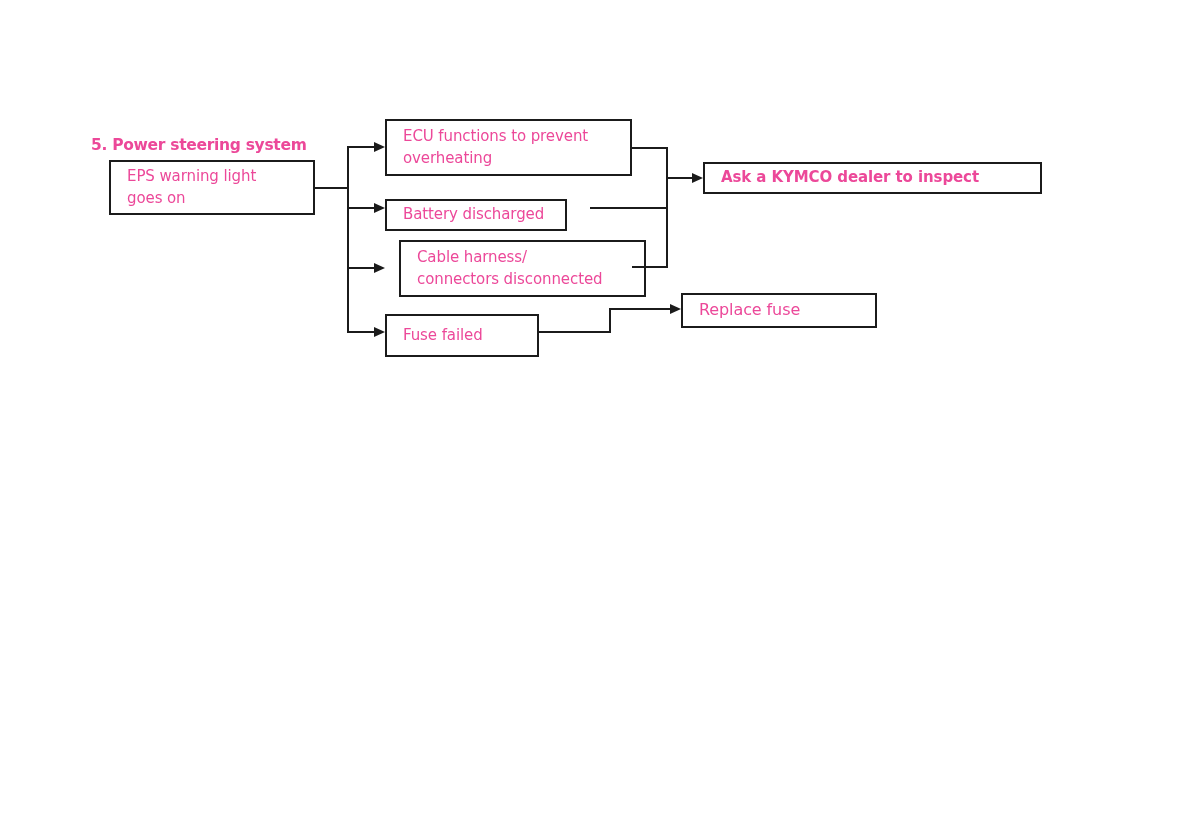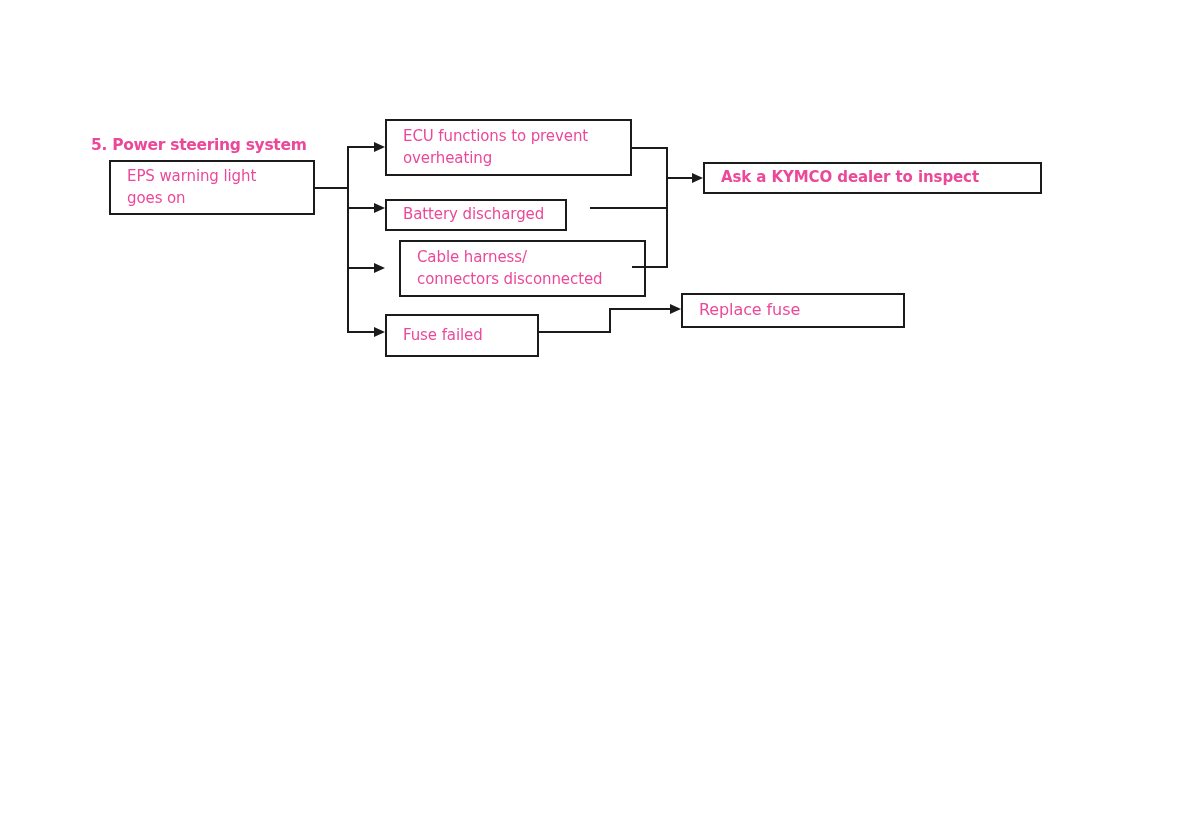--- a/index.html
+++ b/index.html
@@ -38,21 +38,21 @@
     line-height: 1.42;
     letter-spacing: -0.1px;
     white-space: pre-line;
   }
   .n-eps  { left: 109px; top: 160px; width: 206px; height: 55px; }
   .n-ecu  { left: 385px; top: 119px; width: 247px; height: 57px; }
   .n-bat  { left: 385px; top: 199px; width: 182px; height: 32px; }
   .n-cab  { left: 399px; top: 240px; width: 247px; height: 57px; }
   .n-fuse { left: 385px; top: 314px; width: 154px; height: 43px; }
   .n-ask  { left: 703px; top: 162px; width: 339px; height: 32px; font-weight: bold; }
-  .n-rep  { left: 681px; top: 293px; width: 224px; height: 35px; font-size: 16px; }
+  .n-rep  { left: 681px; top: 293px; width: 196px; height: 35px; font-size: 16px; }
   .line {
     position: absolute;
     background: #1b1b1b;
   }
   .l-eps-out     { left: 315px; top: 187px; width: 34px;  height: 2px; }
   .l-trunk-left  { left: 347px; top: 146px; width: 2px;   height: 187px; }
   .l-a1          { left: 349px; top: 146px; width: 26px;  height: 2px; }
   .l-a2          { left: 349px; top: 207px; width: 26px;  height: 2px; }
   .l-a3          { left: 349px; top: 267px; width: 26px;  height: 2px; }
   .l-a4          { left: 349px; top: 331px; width: 26px;  height: 2px; }

